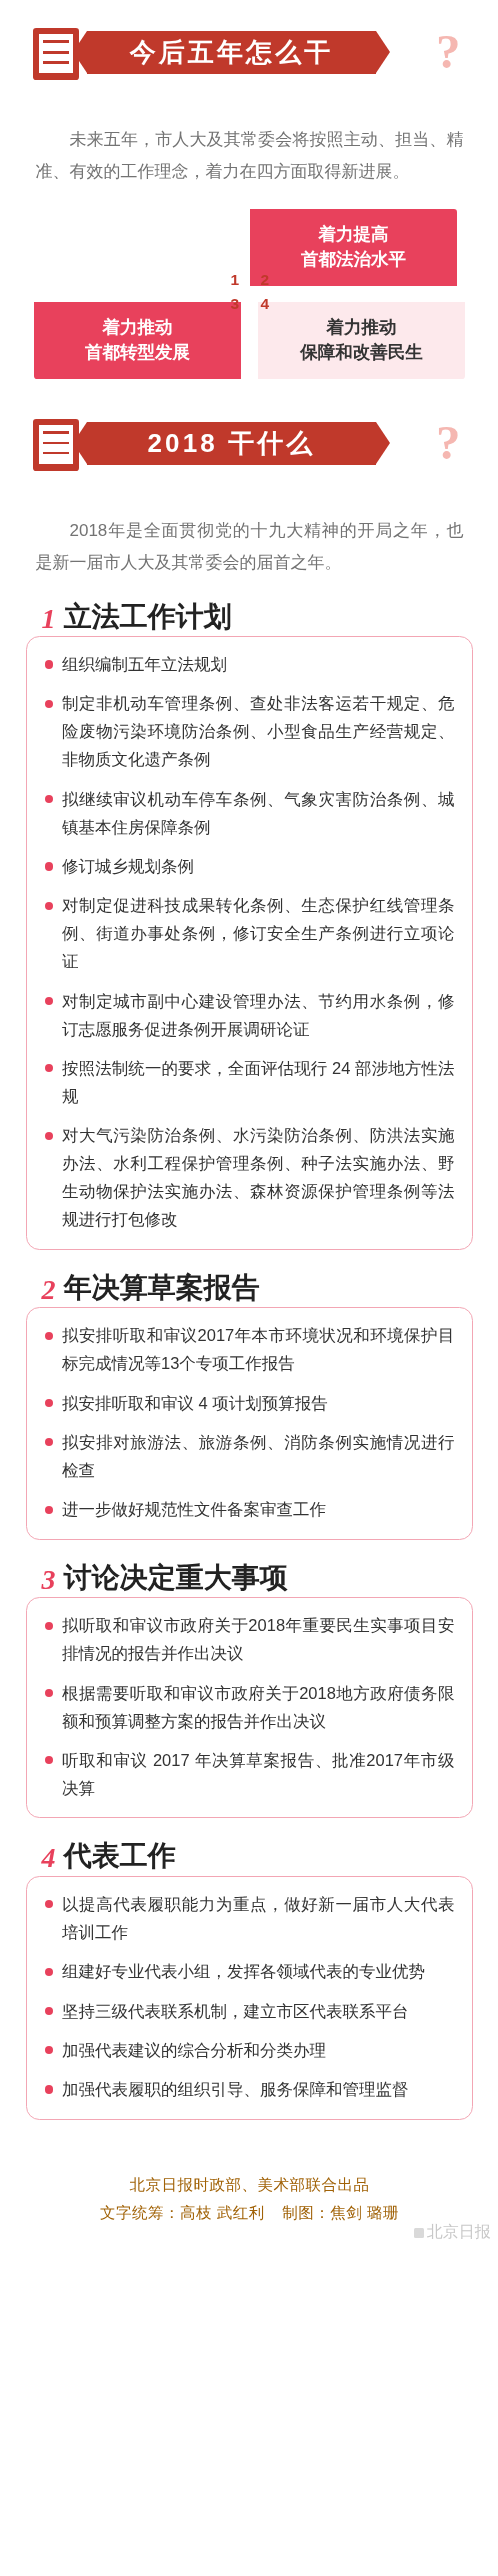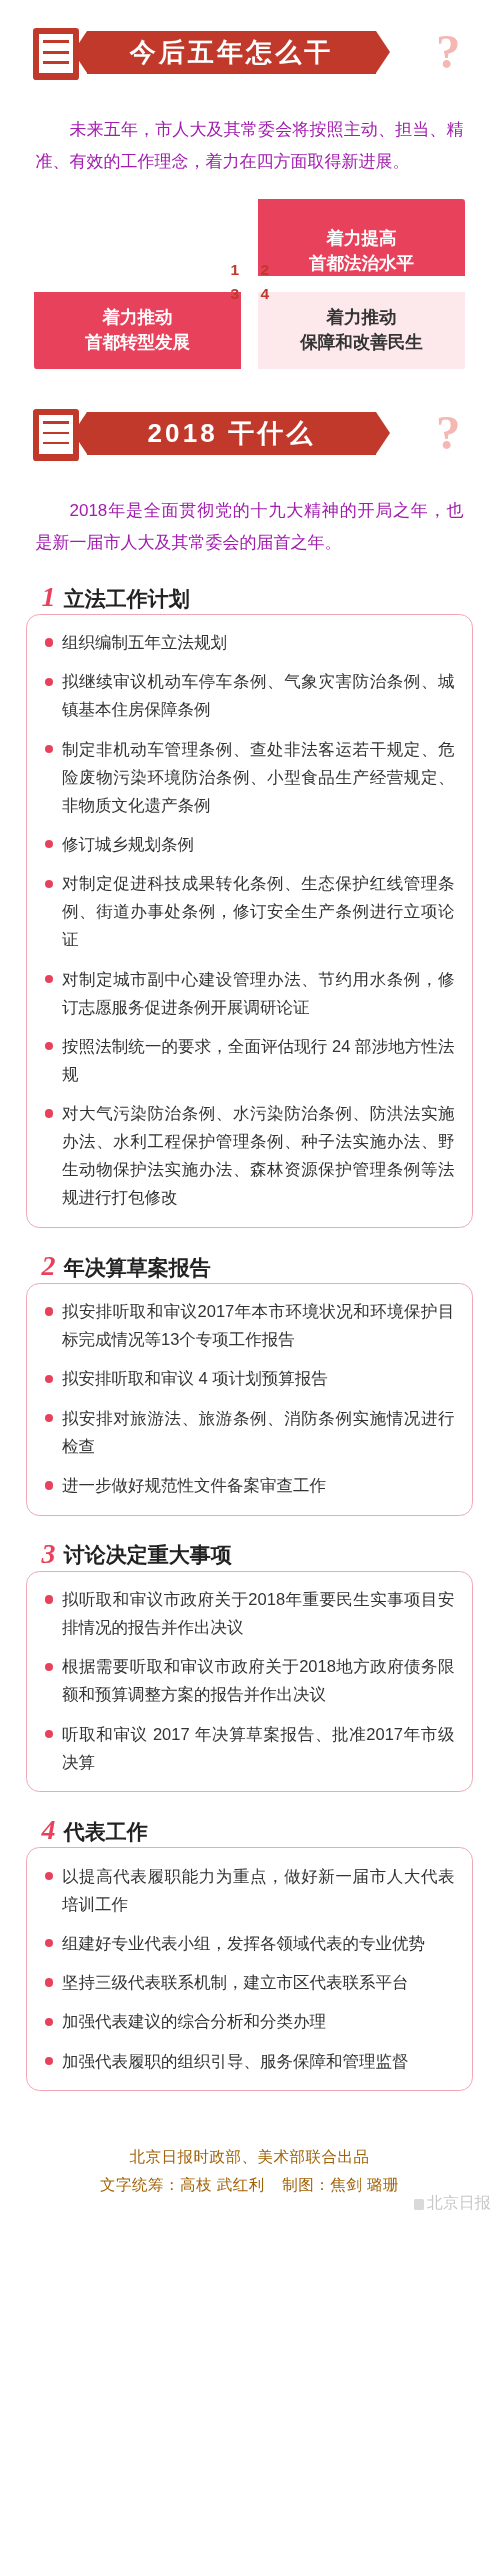--- a/index.html
+++ b/index.html
@@ -93,24 +93,24 @@
     font-size: 49px;
     font-weight: bold;
     color: #f5b7b1;
     line-height: 1;
     font-family: "Liberation Serif", serif;
   }
 
   
   .intro {
     width: 428px;
-    margin: 13px auto 0;
+    margin: 23px auto 0;
     font-size: 17px;
     line-height: 32px;
-    color: #a21caf;
+    color: #737373;
     text-align: justify;
     text-indent: 34px;
   }
 
   
   .quad-wrap {
     width: 431px;
     margin: 20.6px auto 0;
     position: relative;
     height: 170px;
@@ -121,21 +121,21 @@
     height: 77px;
     display: flex;
     align-items: center;
     justify-content: center;
     text-align: center;
     font-size: 17.5px;
     line-height: 25px;
     font-weight: bold;
   }
   .q1 { left: 0;    top: 0;   background: #fde9ec; color: #333; border-radius: 3.1px 0 0 0; }
-  .q2 { right: 0;   top: 0;   background: #e8415c; color: #fff; border-radius: 0 3.1px 0 0; align-items: flex-end; }
+  .q2 { right: 8px;   top: 0;   background: #e8415c; color: #fff; border-radius: 0 3.1px 0 0; }
   .q3 { left: 0;    bottom: 0;background: #e8415c; color: #fff; border-radius: 0 0 0 3.1px; }
   .q4 { right: 0;   bottom: 0;background: #fde9ec; color: #333; border-radius: 0 0 3.1px 0; }
   .qnum {
     position: absolute;
     font-size: 15.5px;
     font-weight: bold;
     color: #c0392b;
     width: 17.5px;
     text-align: center;
   }
@@ -159,21 +159,21 @@
   }
   .subsec-num {
     font-size: 28px;
     font-weight: bold;
     color: #e8415c;
     font-family: "Liberation Serif", serif;
     font-style: italic;
     line-height: 1;
   }
   .subsec-label {
-    font-size: 21px;
+    font-size: 28px;
     font-weight: bold;
     color: #222;
     line-height: 1;
     padding-bottom: 2.1px;
   }
   .bullet-box {
     border: 1.5px solid #f3a6b4;
     border-radius: 13.4px;
     padding: 13.4px 17.5px 15.5px 17.5px;
     background: #fff;
@@ -293,25 +293,25 @@
       <span class="subsec-num">1</span>
       <span class="subsec-label">立法工作计划</span>
     </div>
     <div class="bullet-box">
       <div class="bullet">
           <span class="dot"></span>
           <span class="btext">组织编制五年立法规划</span>
         </div>
       <div class="bullet">
           <span class="dot"></span>
+          <span class="btext">制定非机动车管理条例、查处非法客运若干规定、危险废物污染环境防治条例、小型食品生产经营规定、非物质文化遗产条例</span>
+        </div>
+      <div class="bullet">
+          <span class="dot"></span>
           <span class="btext">拟继续审议机动车停车条例、气象灾害防治条例、城镇基本住房保障条例</span>
-        </div>
-      <div class="bullet">
-          <span class="dot"></span>
-          <span class="btext">制定非机动车管理条例、查处非法客运若干规定、危险废物污染环境防治条例、小型食品生产经营规定、非物质文化遗产条例</span>
         </div>
       <div class="bullet">
           <span class="dot"></span>
           <span class="btext">修订城乡规划条例</span>
         </div>
       <div class="bullet">
           <span class="dot"></span>
           <span class="btext">对制定促进科技成果转化条例、生态保护红线管理条例、街道办事处条例，修订安全生产条例进行立项论证</span>
         </div>
       <div class="bullet">

